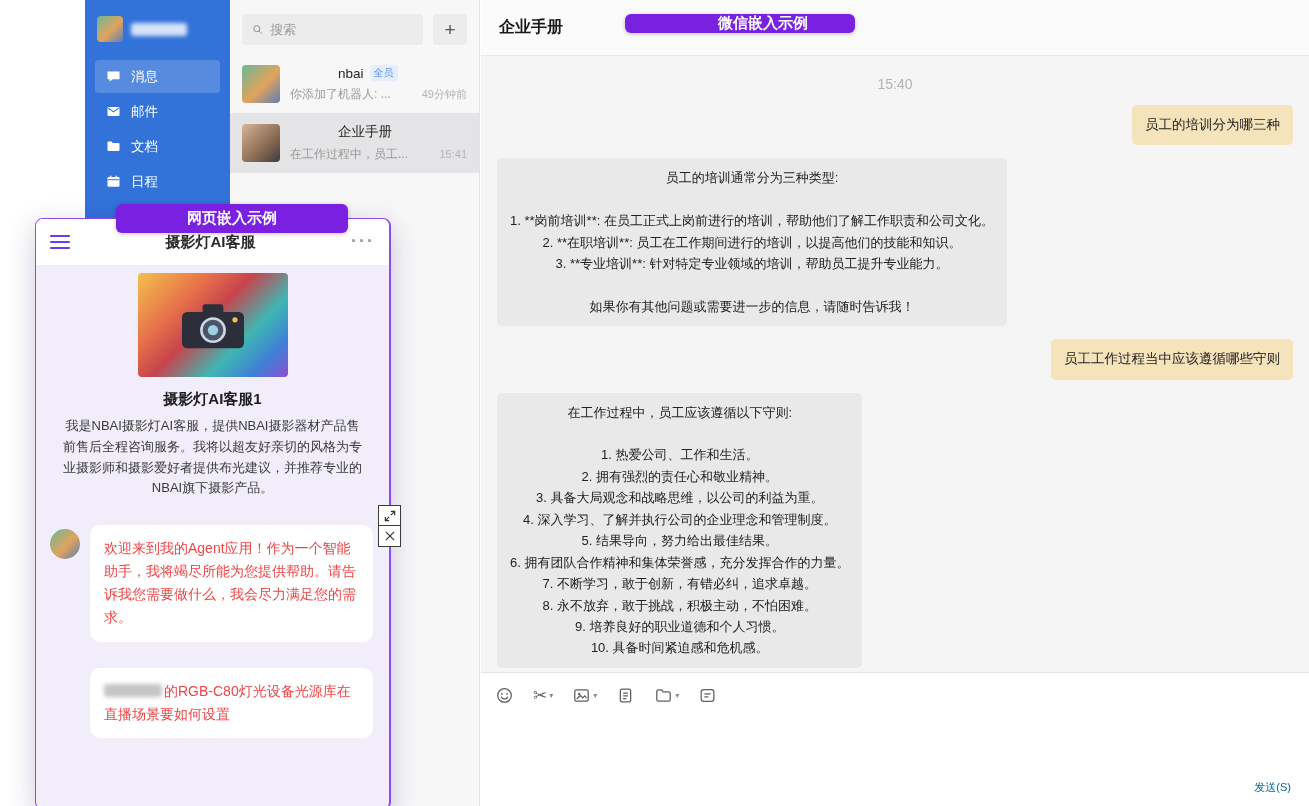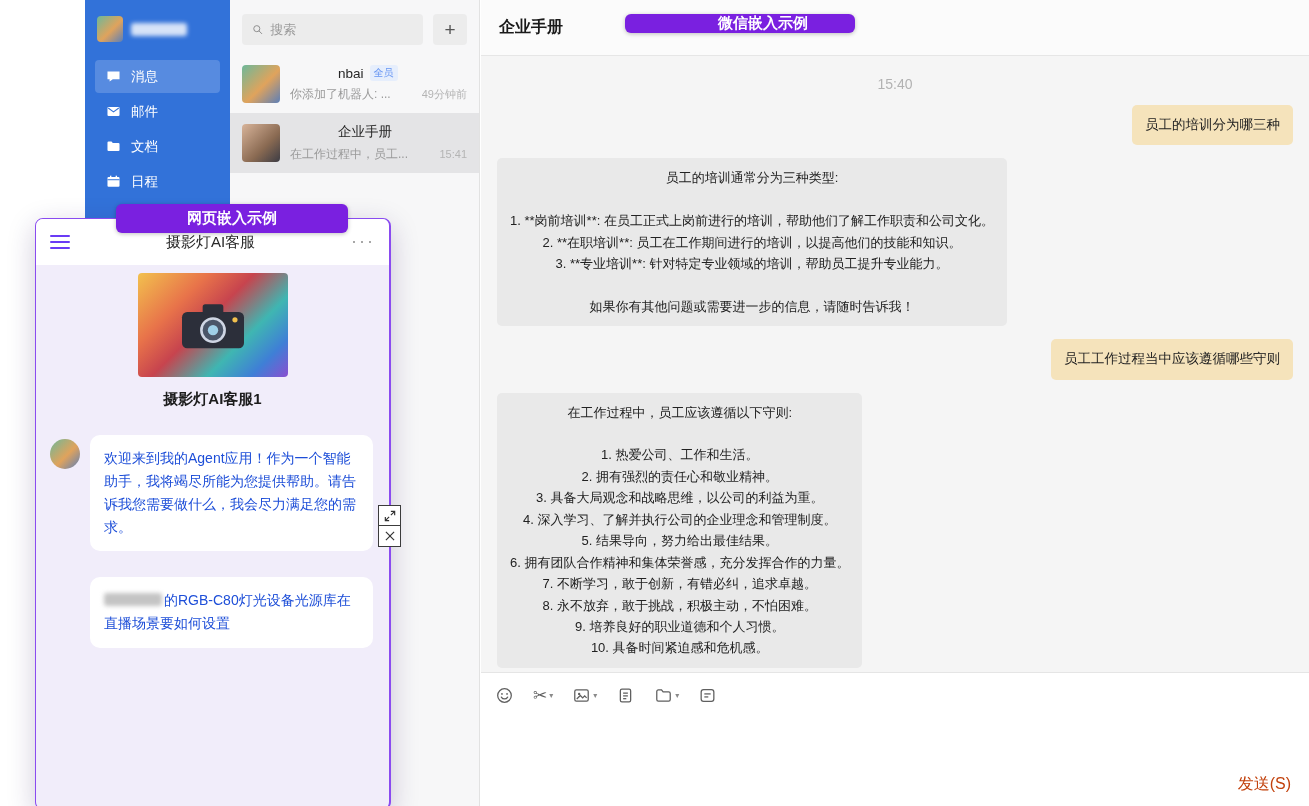--- a/index.html
+++ b/index.html
@@ -51,44 +51,44 @@
   .bubble { border-radius:5px; padding:9px 13px; font-size:13px; color:#222; line-height:1.65; white-space:pre-line; }
   .msg.user .bubble { background:#f5e3bb; font-size:13.5px; }
   .msg.bot .bubble { background:#e9e9e9; max-width:545px; }
   .input-panel { flex:0 0 auto; height:134px; background:#fff; border-top:1px solid #e5e5e5; position:relative; padding:7px 14px; }
   .toolbar { display:flex; align-items:center; gap:19px; height:30px; }
   .tool { display:flex; align-items:center; gap:2px; background:none; border:none; cursor:pointer; color:#5f5f5f; padding:0; }
   .tool svg { width:19px; height:19px; }
   .tool .glyph { font-size:17px; color:#5f5f5f; line-height:1; }
   .caret { font-size:8px; color:#8a8a8a; }
   .chat-input { width:100%; height:58px; border:none; outline:none; resize:none; background:transparent; font-family:inherit; font-size:13px; }
-  .send-label { position:absolute; right:18px; bottom:11px; font-size:16px; color:#c2410c; cursor:pointer;text-align:center; }
+  .send-label { position:absolute; right:18px; bottom:11px; font-size:11px; color:#0369a1; cursor:pointer;text-align:center; }
   .wx-badge { position:absolute; left:144px; top:14px; width:230px; height:19px; z-index:5;padding-left:46px; }
   .badge { background:#7a20e0; color:#fff; font-weight:bold; font-size:15px; border-radius:6px;
     display:flex; align-items:center; justify-content:center; box-shadow:0 1px 4px rgba(0,0,0,.25); }
 
   
   .widget { position:absolute; left:35px; top:218px; width:356px; height:592px; background:#f1edfa;
     border:1px solid #8a4bf0; border-right-width:2px; border-radius:8px; box-shadow:0 8px 28px rgba(40,20,90,.22); z-index:10; }
   .web-badge { position:absolute; left:80px; top:-15px; width:232px; height:29px; z-index:20; }
-  .widget-header { height:46px; background:#fff; border-radius:7px 7px 0 0; display:flex; align-items:center; padding:0 14px; }
+  .widget-header { height:46px; background:#fff; border-radius:7px 7px 0 0; display:flex; align-items:center; padding:0 14px;font-weight:bold; }
   .hamburger { width:20px; cursor:pointer; }
   .hamburger div { height:2.4px; background:#6a3bf5; border-radius:2px; margin:3.6px 0; }
   .widget-title { flex:1; text-align:center; font-size:15px; color:#2a2a2a; }
   .more-dots { font-size:18px; color:#9a9a9a; letter-spacing:2px; cursor:pointer; line-height:0.4; }
   .hero { width:150px; height:104px; margin:8px auto 0; border-radius:4px; position:relative;
     background:linear-gradient(135deg,#f2c14e 0%,#e8734a 28%,#c7444e 46%,#3fb6b2 68%,#3f7fd6 85%,#8a4fd0 100%);
     display:flex; align-items:center; justify-content:center; }
   .hero svg { width:84px; height:62px; }
   .bot-name { text-align:center; font-size:15px; font-weight:bold; color:#1c1c1c; margin-top:13px; }
   .bot-desc { margin:7px 26px 0; font-size:13px; color:#3a3a3a; line-height:1.6; text-align:center; }
   .wrow { display:flex; gap:10px; margin:26px 16px 0 14px; align-items:flex-start; }
   .bot-avatar { width:30px; height:30px; border-radius:50%; flex:0 0 auto; margin-top:4px;
     background:linear-gradient(135deg,#6db89a 0%,#e0a35c 55%,#5c7fb8 100%); }
-  .wbubble { background:#fff; border-radius:10px; padding:12px 14px; font-size:14px; color:#1d4ed8; line-height:1.65; max-width:345px; }
+  .wbubble { background:#fff; border-radius:10px; padding:12px 14px; font-size:14px; color:#ef4444; line-height:1.65; max-width:345px; }
   .wrow.user { margin-left:54px; }
   .redacted { display:inline-block; width:58px; height:13px; background:#c4c4c4; border-radius:3px; filter:blur(2px); vertical-align:-1px; margin-right:2px; }
   .widget-input { position:absolute; left:14px; right:14px; bottom:27px; height:38px; background:#fff; border-radius:19px;
     display:flex; align-items:center; padding:0 5px 0 16px; box-shadow:0 1px 3px rgba(60,40,120,.08); }
   .widget-input input { flex:1; border:none; outline:none; background:transparent; font-size:13px; color:#444; font-family:inherit; }
   .widget-input input::placeholder { color:#b6b3c4; }
   .send-btn { width:30px; height:30px; border-radius:50%; background:#5429d8; border:none; display:flex; align-items:center; justify-content:center; cursor:pointer; flex:0 0 auto; }
   .send-btn svg { width:15px; height:15px; }
   .widget-ctrl { position:absolute; right:-12px; top:286px; display:flex; flex-direction:column; z-index:21; }
   .ctrl-btn { width:23px; height:22px; background:#fff; border:1.6px solid #3c3c3c; display:flex; align-items:center; justify-content:center; cursor:pointer; }
@@ -275,20 +275,21 @@
   <div class="hero">
     <svg viewBox="0 0 64 48">
         <rect x="8" y="14" width="48" height="28" rx="4" fill="#2c2f3a"></rect>
         <rect x="24" y="8" width="16" height="8" rx="2" fill="#2c2f3a"></rect>
         <circle cx="32" cy="28" r="9" fill="#4a5568" stroke="#cfd6e4" stroke-width="2"></circle>
         <circle cx="32" cy="28" r="4" fill="#9fd0e8"></circle>
         <circle cx="49" cy="20" r="2" fill="#f2c14e"></circle>
       </svg>
   </div>
   <div class="bot-name">摄影灯AI客服1</div>
+  <div class="bot-desc">我是NBAI摄影灯AI客服，提供NBAI摄影器材产品售前售后全程咨询服务。我将以超友好亲切的风格为专业摄影师和摄影爱好者提供布光建议，并推荐专业的NBAI旗下摄影产品。</div>
 
   <div class="wrow">
     <div class="bot-avatar"></div>
     <div class="wbubble">欢迎来到我的Agent应用！作为一个智能助手，我将竭尽所能为您提供帮助。请告诉我您需要做什么，我会尽力满足您的需求。</div>
   </div>
   <div class="wrow user">
     <div class="wbubble"><span class="redacted"></span><span>的RGB-C80灯光设备光源库在直播场景要如何设置</span></div>
   </div>
 
 

